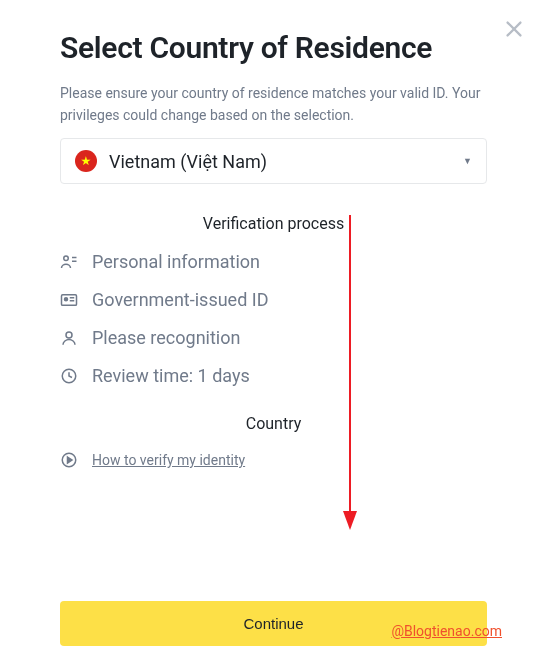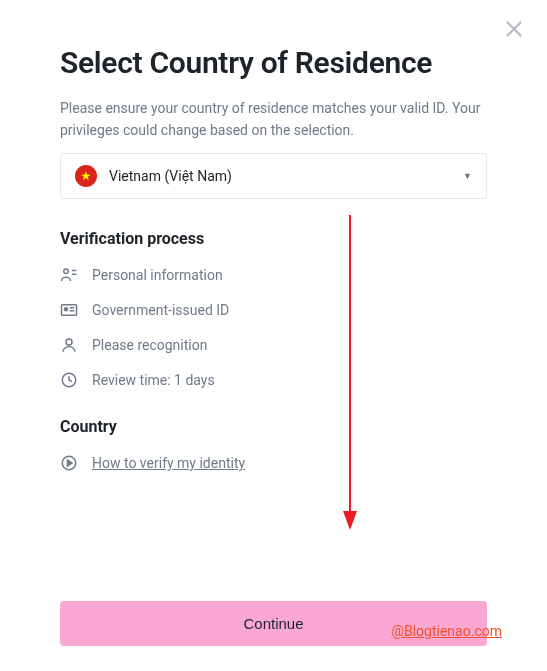--- a/index.html
+++ b/index.html
@@ -8,21 +8,21 @@
       box-sizing: border-box;
     }
     body {
       font-family: -apple-system, BlinkMacSystemFont, "Segoe UI", Roboto, Helvetica, Arial, sans-serif;
       background: #fff;
       width: 547px;
       height: 671px;
       position: relative;
     }
     .modal {
-      padding: 45px 60px 25px 60px;
+      padding: 30px 60px 25px 60px;
       position: relative;
     }
     .close-btn {
       position: absolute;
       top: 18px;
       right: 22px;
       cursor: pointer;
       color: #b7bdc6;
     }
     .close-btn svg {
@@ -61,44 +61,45 @@
       justify-content: center;
       margin-right: 12px;
       flex-shrink: 0;
     }
     .flag-star {
       color: #ffff00;
       font-size: 12px;
       line-height: 1;
     }
     .country-name {
-      font-size: 14px;
+      font-size: 18px;
       color: #1e2329;
       flex: 1;
     }
     .chevron {
       color: #707a8a;
       font-size: 9px;
     }
     .section-heading {
       font-size: 16px;
-      font-weight: 700;
+      font-weight: 400;
       color: #1e2329;
       margin-bottom: 18px;
+      text-align: center;
     }
     .process-list {
       list-style: none;
       margin-bottom: 28px;
     }
     .process-item {
       display: flex;
       align-items: center;
       margin-bottom: 17px;
       color: #707a8a;
-      font-size: 14px;
+      font-size: 18px;
     }
     .process-item .icon {
       width: 18px;
       height: 18px;
       margin-right: 14px;
       display: flex;
       align-items: center;
       justify-content: center;
       flex-shrink: 0;
     }
@@ -118,21 +119,21 @@
       flex-shrink: 0;
     }
     .guidance-link a {
       color: #707a8a;
     }
     .continue-btn {
       position: absolute;
       left: 60px;
       right: 60px;
       bottom: 25px;
-      background: #f9a8d4;
+      background: #fde047;
       border: none;
       border-radius: 4px;
       padding: 14px;
       font-size: 15px;
       font-weight: 500;
       color: #1e2329;
       cursor: pointer;
       text-align: center;
     }
     .arrow-annotation {

